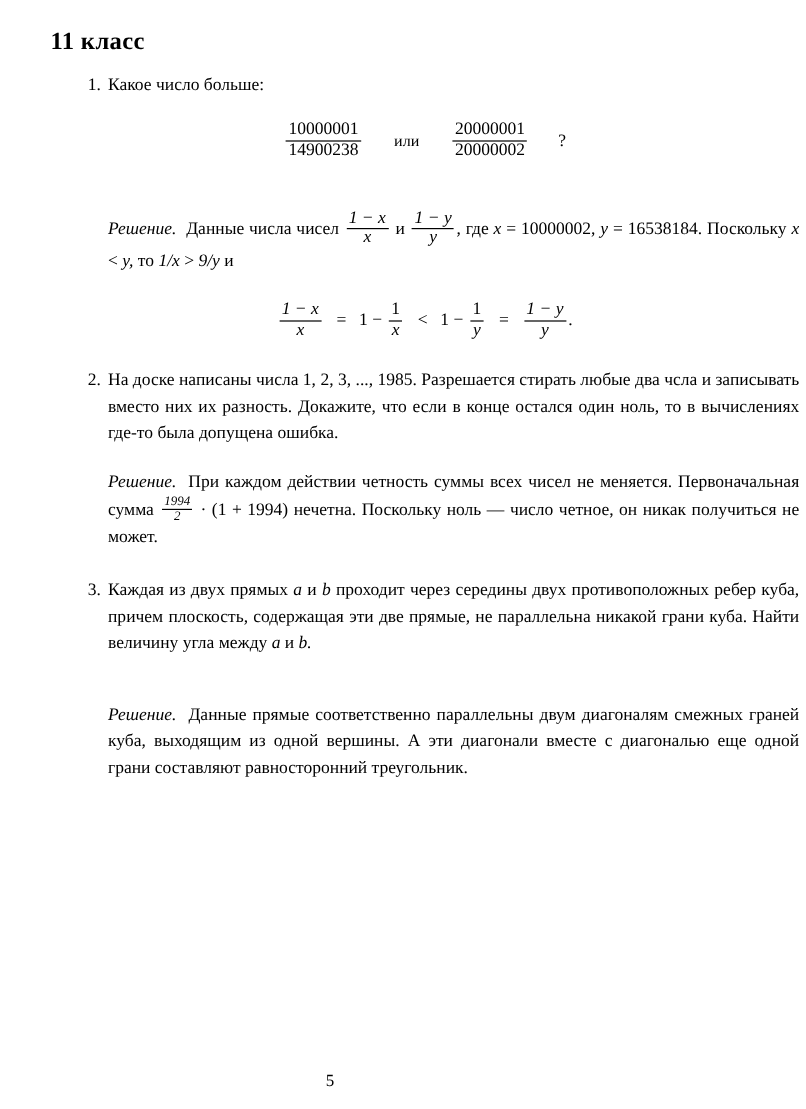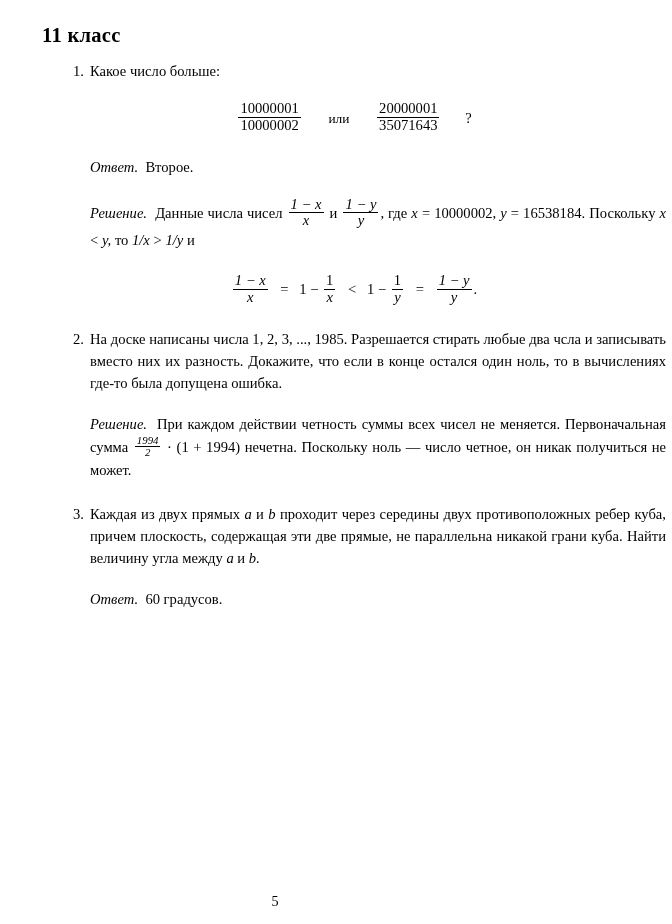--- a/index.html
+++ b/index.html
@@ -146,38 +146,35 @@
       <div class="pnum">1.</div>
       <div class="ptext">Какое число больше:</div>
     </div>
 
     <div class="gap-md"></div>
 
     <div class="display-math">
       <span class="dm-row">
         <span class="frac">
           <span class="num">10000001</span>
-          <span class="den">10000002</span>
+          <span class="den">14900238</span>
         </span>
       </span>
       <span class="orword">или</span>
       <span class="dm-row">
         <span class="frac">
           <span class="num">20000001</span>
-          <span class="den">35071643</span>
+          <span class="den">20000002</span>
         </span>
       </span>
       <span class="qmark">?</span>
     </div>
 
     <div class="gap-lg"></div>
 
-    <div class="sub">
-      <span class="lead">Ответ.</span>&nbsp;&nbsp;<span>Второе.</span>
-    </div>
 
     <div class="gap-md"></div>
 
     <div class="sub">
       <span class="lead">Решение.</span>&nbsp;&nbsp;<span>Данные числа чисел</span>
       <span class="frac">
         <span class="num mathvar" style="font-style:italic">1 − x</span>
         <span class="den mathvar" style="font-style:italic">x</span>
       </span>
       <span>и</span>
@@ -191,21 +188,21 @@
       <i class="mathvar">y</i>
       <span>=</span>
       <span>16538184.</span>
       <span>Поскольку</span>
       <i class="mathvar">x</i>
       <span>&lt;</span>
       <i class="mathvar">y,</i>
       <span>то</span>
       <i class="mathvar">1/x</i>
       <span>&gt;</span>
-      <i class="mathvar">1/y</i>
+      <i class="mathvar">9/y</i>
       <span>и</span>
     </div>
 
     <div class="gap-lg"></div>
 
     <div class="display-math">
       <span class="frac">
         <span class="num mathvar" style="font-style:italic">1 − x</span>
         <span class="den mathvar" style="font-style:italic">x</span>
       </span>
@@ -258,24 +255,24 @@
         <i class="mathvar">b</i>
         <span>проходит через середины двух противоположных ребер куба, причем плоскость, содержащая эти две прямые, не параллельна никакой грани куба. Найти величину угла между</span>
         <i class="mathvar">a</i>
         <span>и</span>
         <i class="mathvar">b.</i>
       </div>
     </div>
 
     <div class="gap-md"></div>
 
+
+    <div class="gap-md"></div>
+
     <div class="sub">
-      <span class="lead">Ответ.</span>&nbsp;&nbsp;<span>60 градусов.</span>
-    </div>
-
-    <div class="gap-md"></div>
-
+      <span class="lead">Решение.</span>&nbsp;&nbsp;<span>Данные прямые соответственно параллельны двум диагоналям смежных граней куба, выходящим из одной вершины. А эти диагонали вместе с диагональю еще одной грани составляют равносторонний треугольник.</span>
+    </div>
 
   </div>
 
   <div class="pagenum">5</div>
 
 </div>
 
 </body></html>

